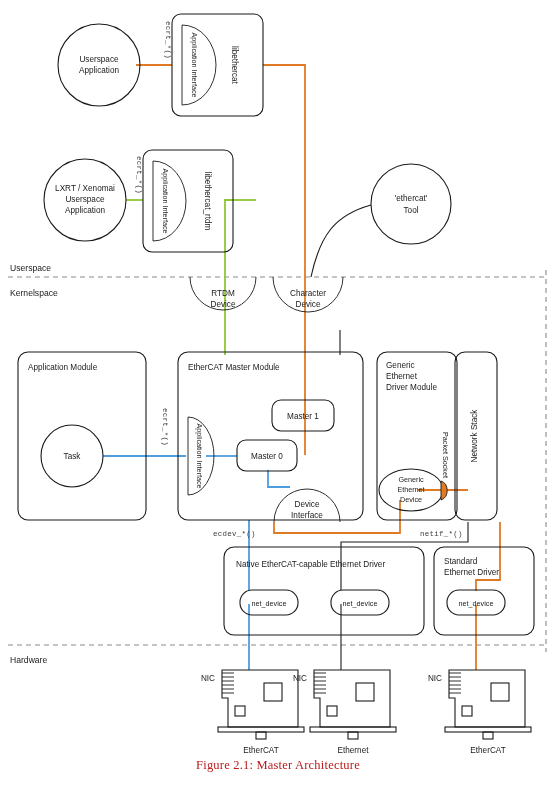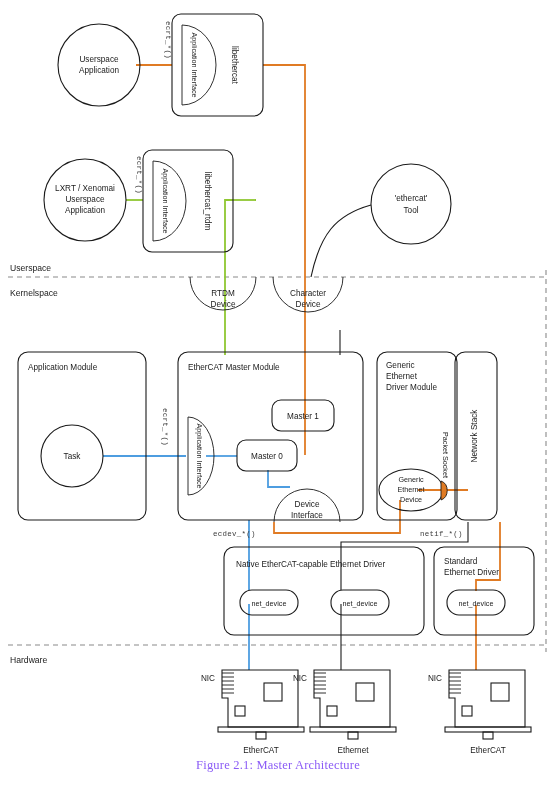--- a/index.html
+++ b/index.html
@@ -1,20 +1,20 @@
 <!DOCTYPE html>
 <html><head>
 <meta charset="utf-8">
 <style>
   html,body{margin:0;padding:0;background:#ffffff;}
   body{width:556px;height:791px;font-family:"Liberation Sans",sans-serif;color:#1a1a1a;}
   #fig{position:relative;width:556px;height:791px;overflow:hidden;}
   #svgroot{position:absolute;left:0;top:0;width:556px;height:791px;}
   .cap{position:absolute;left:0;top:758px;width:556px;text-align:center;
-       font-family:"Liberation Serif",serif;font-size:12.5px;color:#8b5cf6;letter-spacing:.2px;}
+       font-family:"Liberation Serif",serif;font-size:12.5px;color:#b91c1c;letter-spacing:.2px;}
   text{font-family:"Liberation Sans",sans-serif;fill:#1a1a1a;}
   .t{font-size:8.2px;}
   .tmono{font-family:"Liberation Mono",monospace;font-size:7.4px;fill:#3a3a3a;letter-spacing:.3px;}
   .tsm{font-size:7.2px;}
   .zone{font-size:8.6px;}
   .boxln{fill:none;stroke:#1a1a1a;stroke-width:1.1;}
   .thin{fill:none;stroke:#1a1a1a;stroke-width:0.9;}
   .dash{fill:none;stroke:#8a8a8a;stroke-width:1.1;stroke-dasharray:5 4;}
 </style>
 </head>

